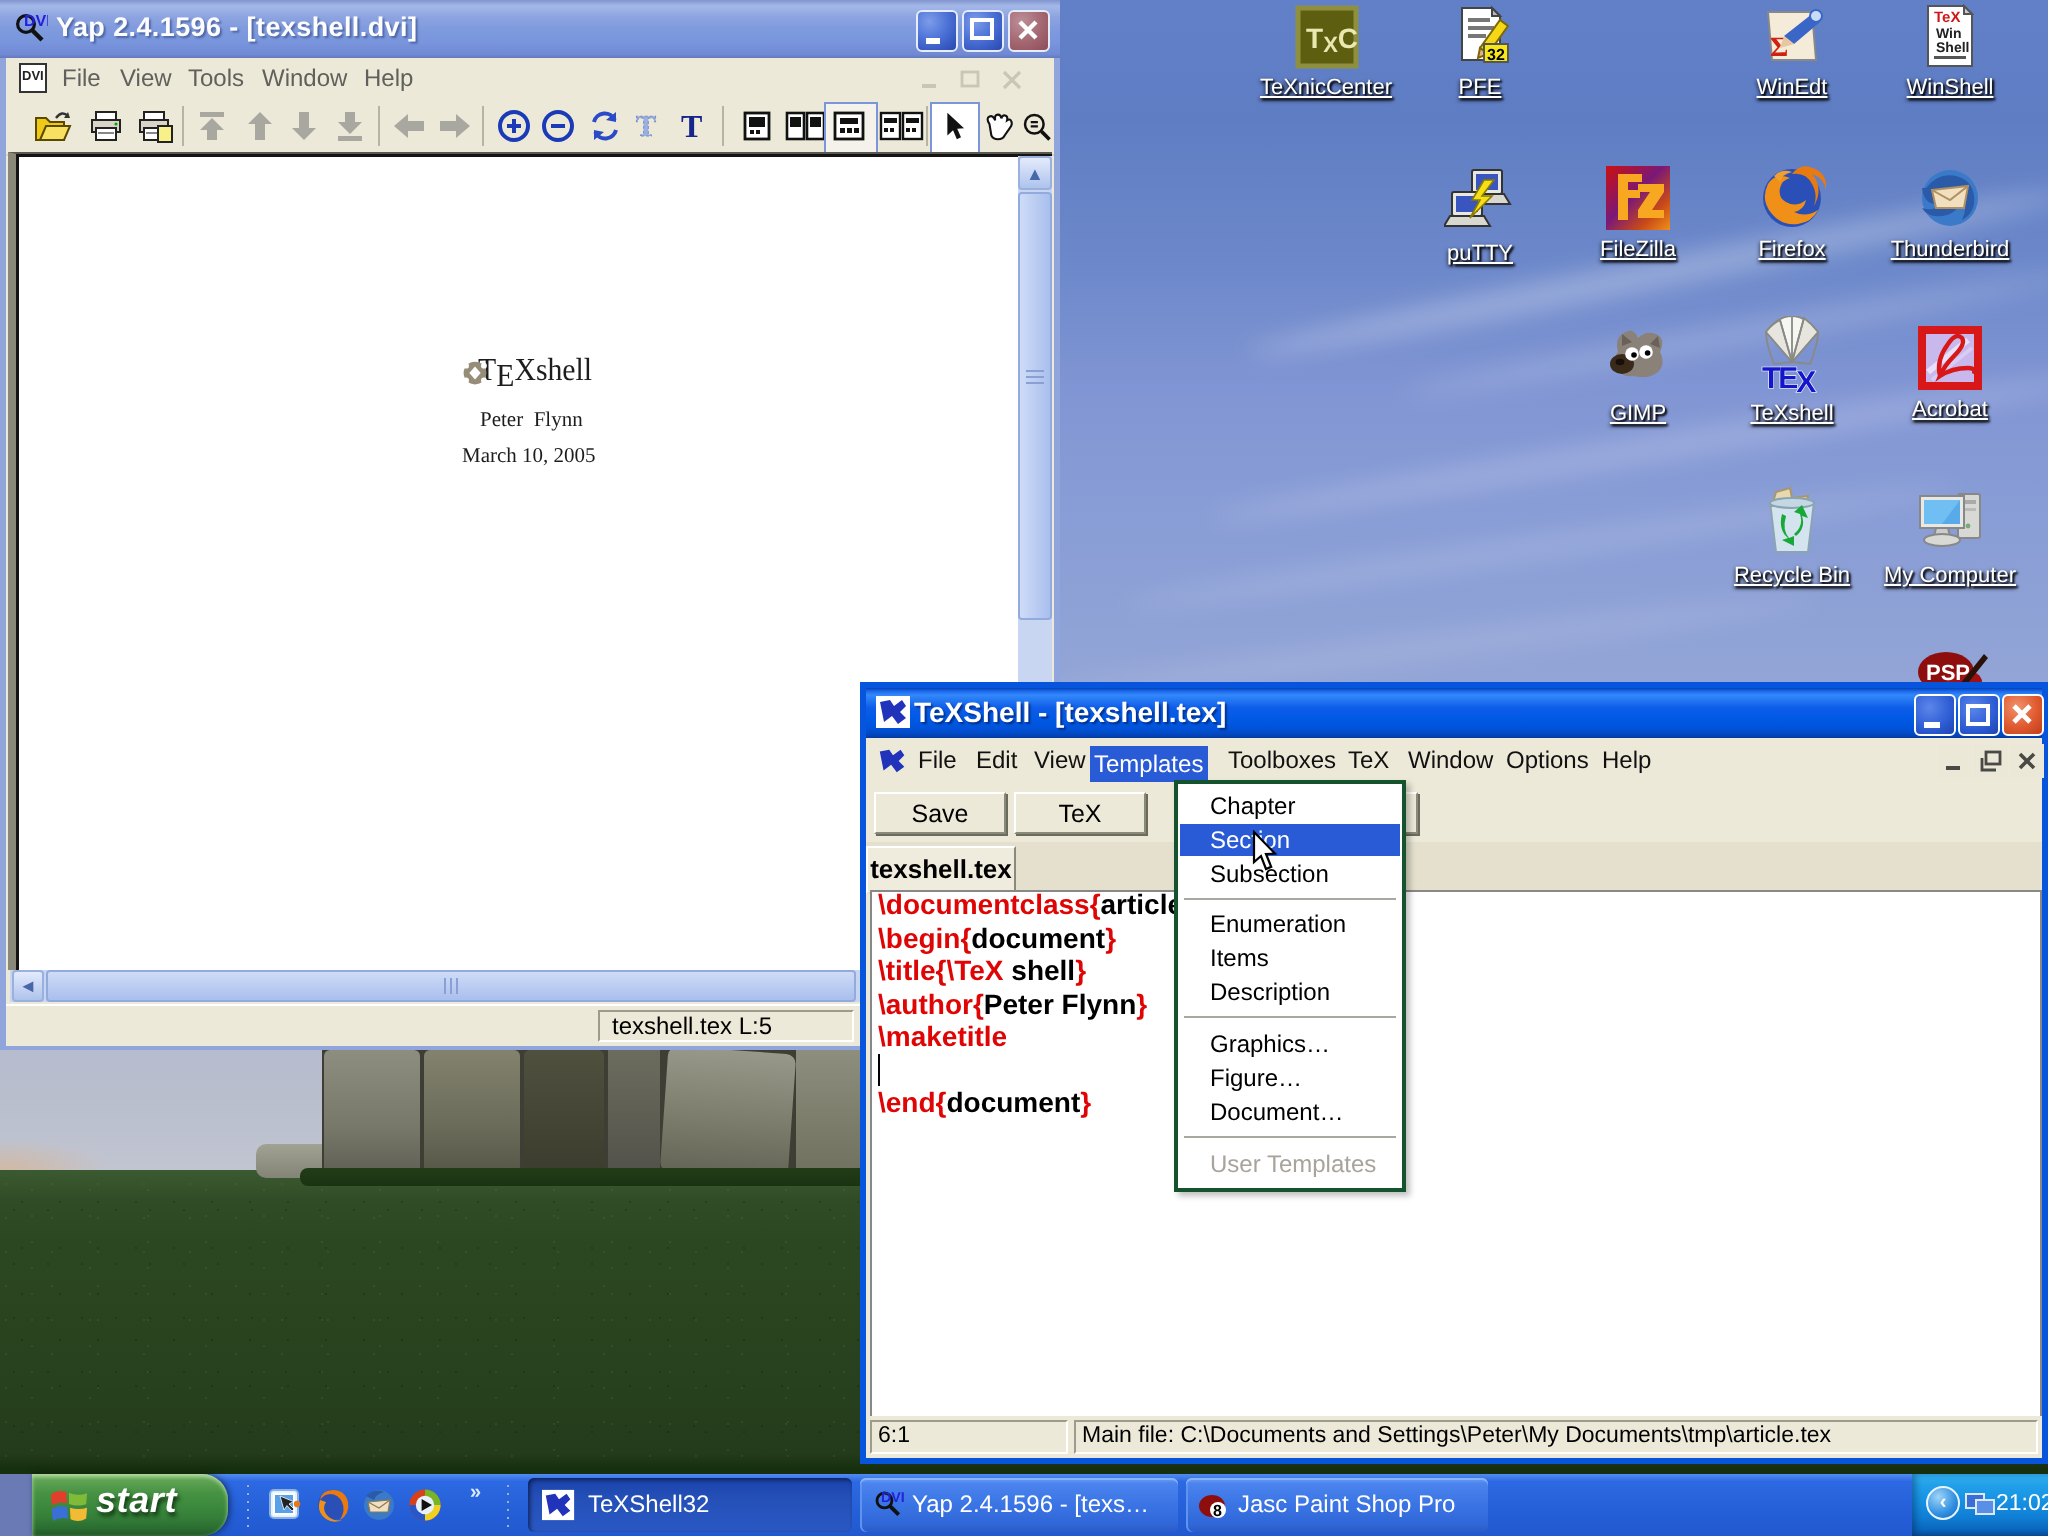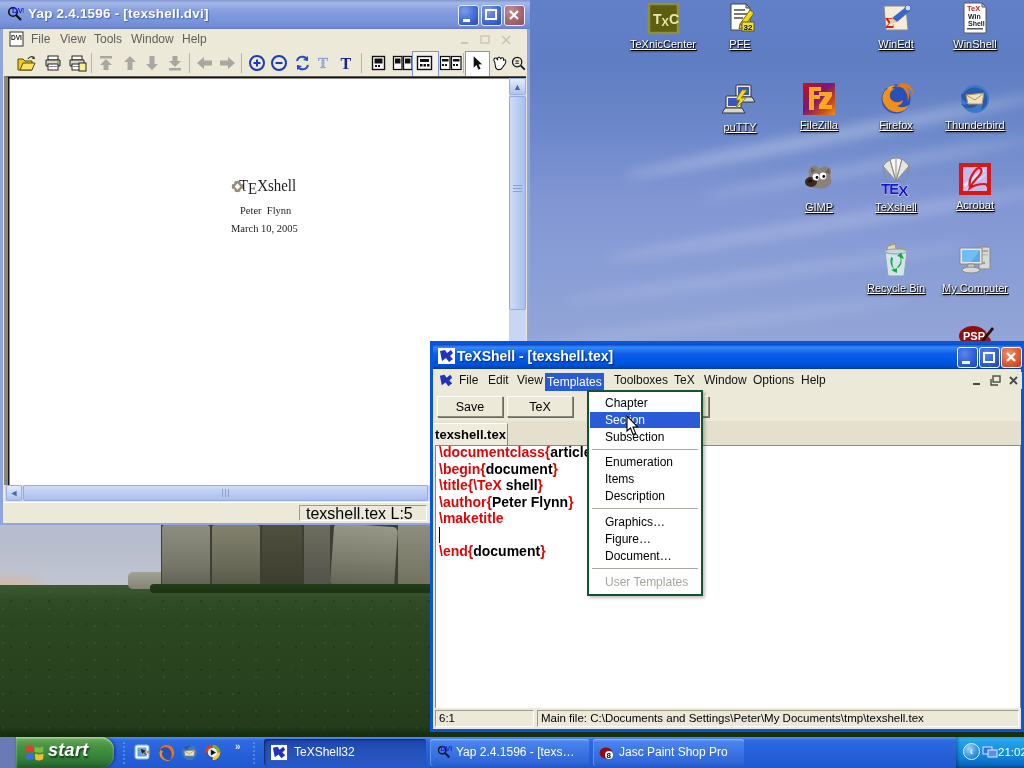--- a/index.html
+++ b/index.html
@@ -431,21 +431,21 @@
     <div class="abs sb" style="left:506px;top:78px;width:17px;height:407px;"></div>
     <div class="abs sbtn" style="left:506px;top:78px;width:17px;height:17px;text-align:center;font-size:9px;line-height:16px;">▲</div>
     <div class="abs sthumb" style="left:506px;top:96px;width:17px;height:214px;"></div>
     <div class="abs" style="left:510px;top:185px;width:9px;height:1px;background:#8aa0d4;box-shadow:0 3px 0 #8aa0d4,0 6px 0 #8aa0d4;"></div>
 
     <div class="abs sb" style="left:2px;top:485px;width:521px;height:16px;"></div>
     <div class="abs sbtn" style="left:3px;top:485px;width:16px;height:16px;text-align:center;font-size:9px;line-height:15px;">◄</div>
     <div class="abs sthumbh" style="left:20px;top:485px;width:405px;height:16px;"></div>
     <div class="abs" style="left:219px;top:489px;width:1px;height:8px;background:#8aa0d4;box-shadow:3px 0 0 #8aa0d4,6px 0 0 #8aa0d4;"></div>
     <div id="yap-status">
-      <div class="abs" style="left:296px;top:2px;width:128px;height:16px;border:1px solid;border-color:#9d9b8e #fff #fff #9d9b8e;font-size:16px;line-height:15px;padding-left:6px;box-sizing:border-box;">texshell.tex L:5</div>
+      <div class="abs" style="left:296px;top:2px;width:128px;height:16px;border:1px solid;border-color:#9d9b8e #fff #fff #9d9b8e;font-size:12px;line-height:15px;padding-left:6px;box-sizing:border-box;">texshell.tex L:5</div>
     </div>
   </div>
 
   <div id="tex" class="win">
     <div id="tex-title">
       <svg class="abs" style="left:5px;top:3px" width="18" height="18" viewBox="0 0 18 18">
           <rect x="0" y="1" width="17" height="16" fill="#fff"></rect>
           <path d="M2 4 L7 3 L9 6 L13 3 L15 6 L12 9 L15 12 L11 15 L8 11 L4 14 L3 9 Z" fill="#2233bb"></path>
         </svg>
       <span class="ttl">TeXShell - [texshell.tex]</span>
@@ -501,21 +501,21 @@
       <div class="cl" style="top:-2px;"><span class="r">\documentclass{</span><span>article</span><span class="r">}</span></div>
       <div class="cl" style="top:14.5px;"><span class="r">\begin{</span><span>document</span><span class="r">}</span></div>
       <div class="cl" style="top:31px;"><span class="r">\title{\TeX</span><span> shell</span><span class="r">}</span></div>
       <div class="cl" style="top:47.5px;"><span class="r">\author{</span><span>Peter Flynn</span><span class="r">}</span></div>
       <div class="cl" style="top:64px;"><span class="r">\maketitle</span></div>
       <div class="cl" style="top:80.5px;"><span style="border-left:1.5px solid #000;">&nbsp;</span></div>
       <div class="cl" style="top:97px;"><span class="r">\end{</span><span>document</span><span class="r">}</span></div>
     </div>
     <div id="tex-status">
       <div class="spanel" style="left:2px;width:99px;padding-left:3px;">6:1</div>
-      <div class="spanel" style="left:104px;width:482px;padding-left:3px;">Main file: C:\Documents and Settings\Peter\My Documents\tmp\texshell.tex</div>
+      <div class="spanel" style="left:104px;width:482px;padding-left:3px;">Main file: C:\Documents and Settings\Peter\My Documents\tmp\article.tex</div>
     </div>
   </div>
 
   <div id="popup" class="abs">
     <div class="pi" style="top:3px;">Chapter</div>
     <div class="pi" style="top:20px;background:#2a5bd7;color:#fff;">Section</div>
     <div class="pi" style="top:37px;">Subsection</div>
     <div class="psep" style="top:57px;"></div>
     <div class="pi" style="top:62px;">Enumeration</div>
     <div class="pi" style="top:79px;">Items</div>

